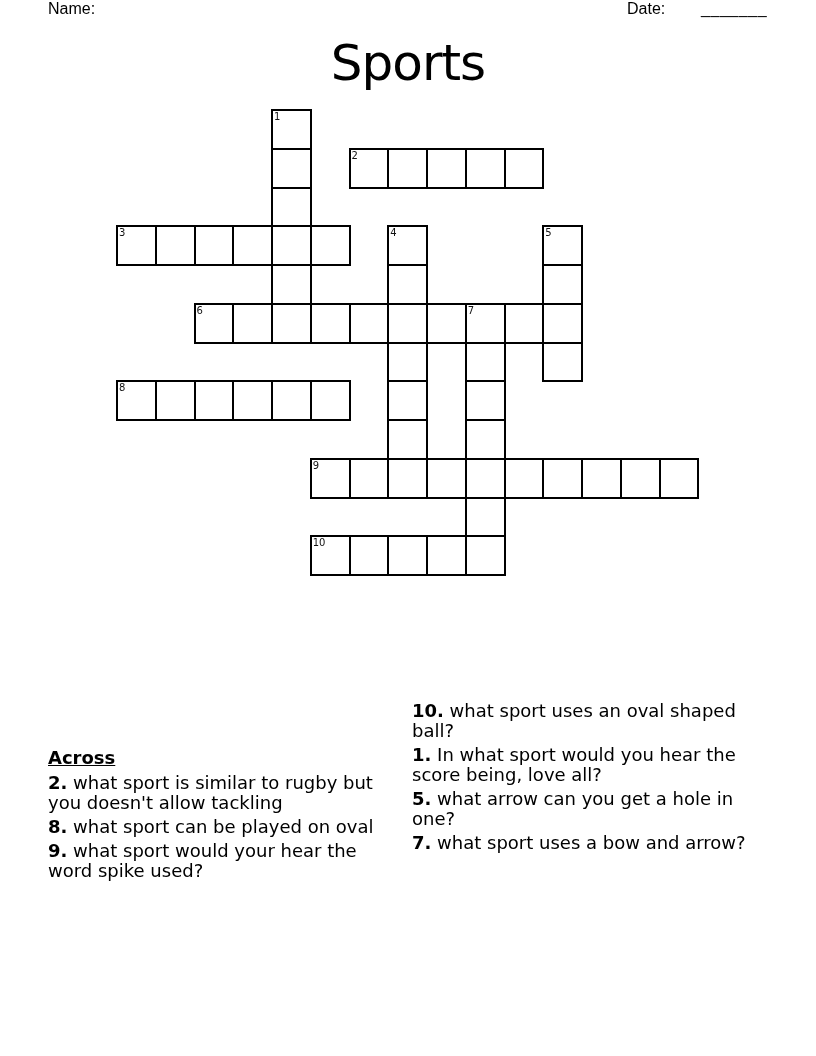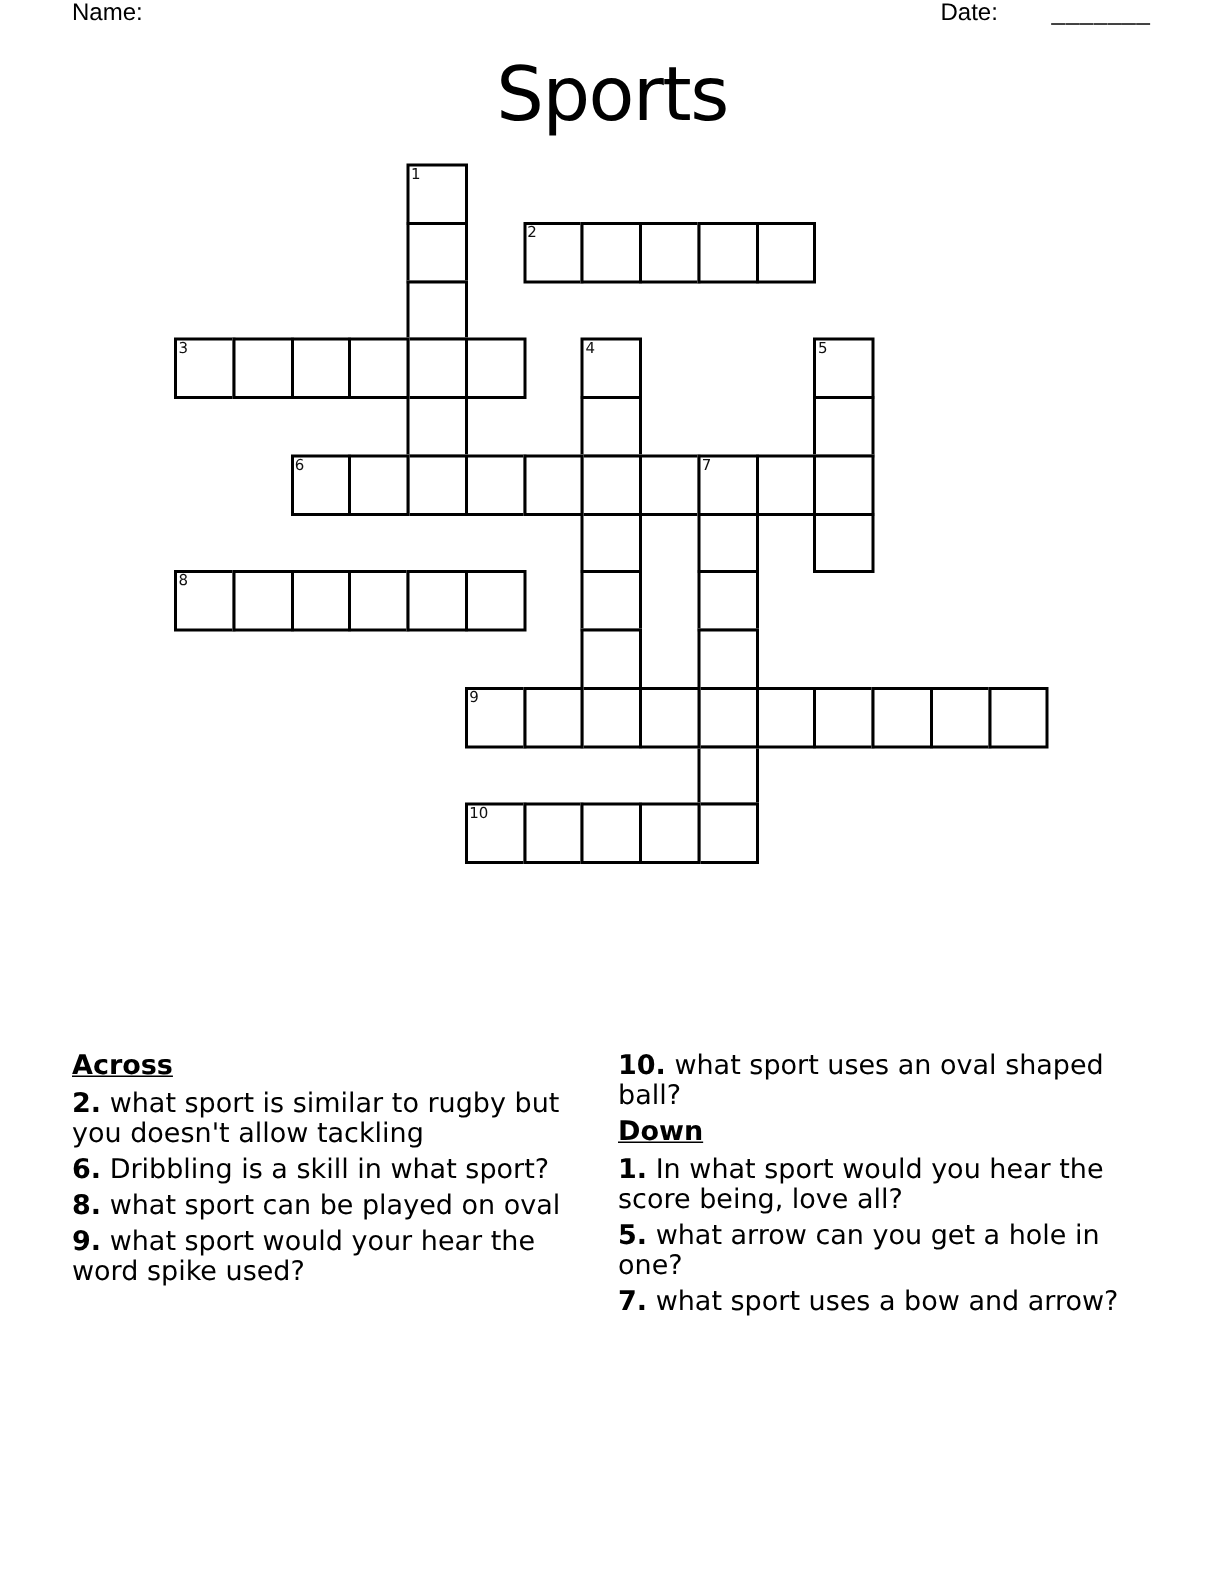--- a/index.html
+++ b/index.html
@@ -11,21 +11,21 @@
     font-family: "DejaVu Sans", sans-serif; font-size: 50px; line-height: 66px; letter-spacing: -1px; }
   .grid { position: absolute; left: 0; top: 0; width: 816px; height: 600px; }
   .cell { position: absolute; box-sizing: border-box; width: 40.75px; height: 40.75px;
     border: 2px solid #000; background: #fff; }
   .cell .num { position: absolute; left: 1px; top: 0px; font-family: "DejaVu Sans", sans-serif;
     font-size: 10px; line-height: 11px; color: #111; }
   .clues { position: absolute; top: 701px; font-family: "DejaVu Sans", sans-serif;
     font-size: 18px; line-height: 20px; color: #000; }
   .clues.left { left: 48px; width: 345px; }
   .clues.right { left: 412px; width: 345px; }
-  .clue-head { font-weight: bold; text-decoration: underline; margin-bottom: 5px; }
+  .clue-head { font-weight: bold; text-decoration: underline; margin-bottom: 5px; margin-top: 47px; }
   .clue { margin-bottom: 4px; }
   .clue b { font-weight: bold; }
 </style>
 </head>
 <body>
 
 <div class="header-line">
   <span style="left:0">Name:</span>
   <span style="left:579px">Date:</span>
   <span style="left:653px; letter-spacing:0.55px">_______</span>
@@ -110,24 +110,22 @@
       <span class="num">10</span>
     </div>
     <div class="cell" style="left: 348.5px; top: 535.25px;"></div>
     <div class="cell" style="left: 387.25px; top: 535.25px;"></div>
     <div class="cell" style="left: 426px; top: 535.25px;"></div>
   </div>
 
 <div class="clues left">
   <div class="clue-head">Across</div>
   <div class="clue"><b>2.</b><span> what sport is similar to rugby but you doesn't allow tackling</span></div>
-  <div class="clue"><b>6.</b><span> Dribbling is a skill in what sport?</span></div>
   <div class="clue"><b>8.</b><span> what sport can be played on oval</span></div>
   <div class="clue"><b>9.</b><span> what sport would your hear the word spike used?</span></div>
 </div>
 
 <div class="clues right">
   <div class="clue"><b>10.</b><span> what sport uses an oval shaped ball?</span></div>
-  <div class="clue-head">Down</div>
   <div class="clue"><b>1.</b><span> In what sport would you hear the score being, love all?</span></div>
   <div class="clue"><b>5.</b><span> what arrow can you get a hole in one?</span></div>
   <div class="clue"><b>7.</b><span> what sport uses a bow and arrow?</span></div>
 </div>
 
 </body></html>

